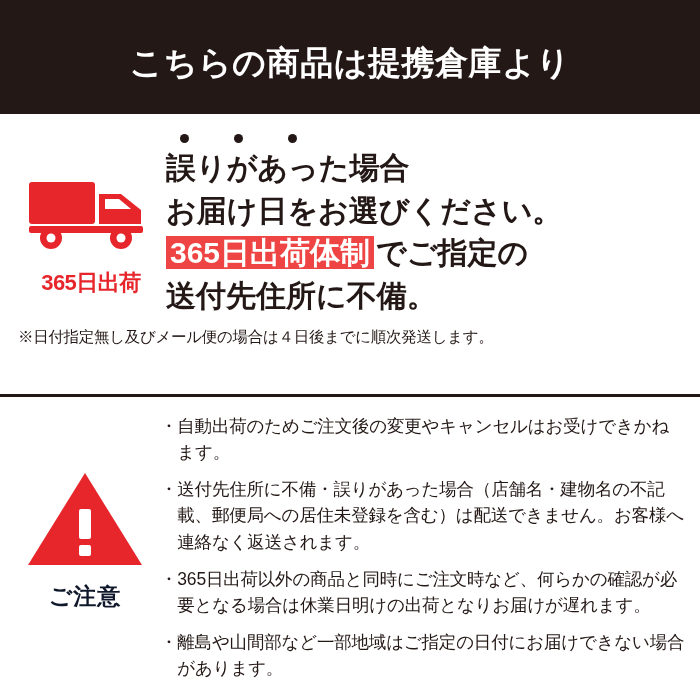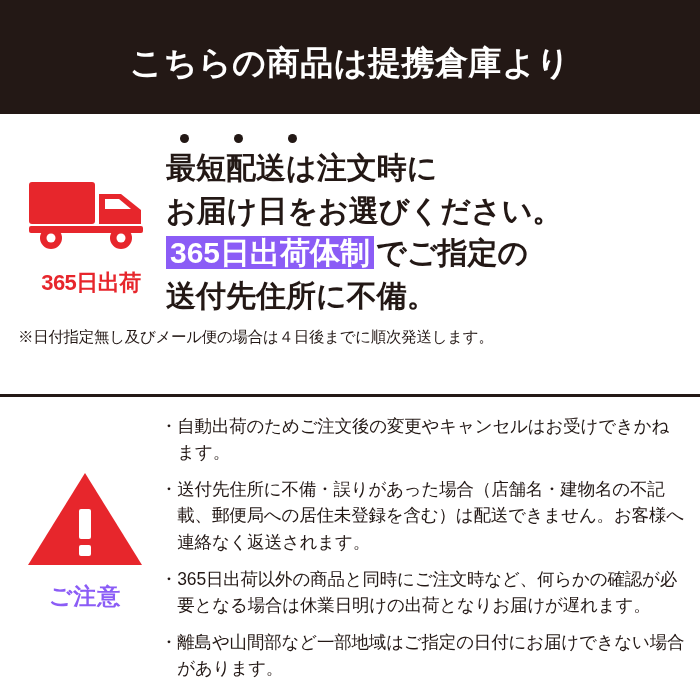--- a/index.html
+++ b/index.html
@@ -91,21 +91,21 @@
     background: #231815;
   }
   .mid-line {
     font-size: 30px;
     font-weight: bold;
     line-height: 1.42;
     color: #231815;
     white-space: nowrap;
   }
   .hl {
-    background: #8b5cf6;
+    background: #ef4444;
     color: #ffffff;
     padding: 0 4px;
     margin-right: 2px;
   }
   .note {
     font-size: 15.5px;
     color: #231815;
     padding: 10px 8px 0 18px;
     letter-spacing: -0.3px;
     white-space: nowrap;
@@ -120,21 +120,21 @@
   }
   .caution-block {
     width: 150px;
     flex: 0 0 150px;
     display: flex;
     flex-direction: column;
     align-items: center;
     padding-top: 60px;
   }
   .caution-label {
-    color: #8b5cf6;
+    color: #0f172a;
     font-size: 23px;
     font-weight: bold;
     margin-top: 10px;
     letter-spacing: 1px;
   }
   .bullets {
     flex: 1;
     padding-top: 2px;
   }
   .bullet {
@@ -187,21 +187,21 @@
         </span>
         <div class="truck-label">365日出荷</div>
       </div>
 
       <div class="mid-text">
         <div class="dots">
           <span class="dot"></span>
           <span class="dot"></span>
           <span class="dot"></span>
         </div>
-        <div class="mid-line">最短配送は注文時に</div>
+        <div class="mid-line">誤りがあった場合</div>
         <div class="mid-line">お届け日をお選びください。</div>
         <div class="mid-line"><span class="hl">365日出荷体制</span><span>でご指定の</span></div>
         <div class="mid-line">送付先住所に不備。</div>
       </div>
     </div>
     <div class="note">※日付指定無し及びメール便の場合は４日後までに順次発送します。</div>
   </div>
 
   <div class="bottom">
     <div class="caution-block">

